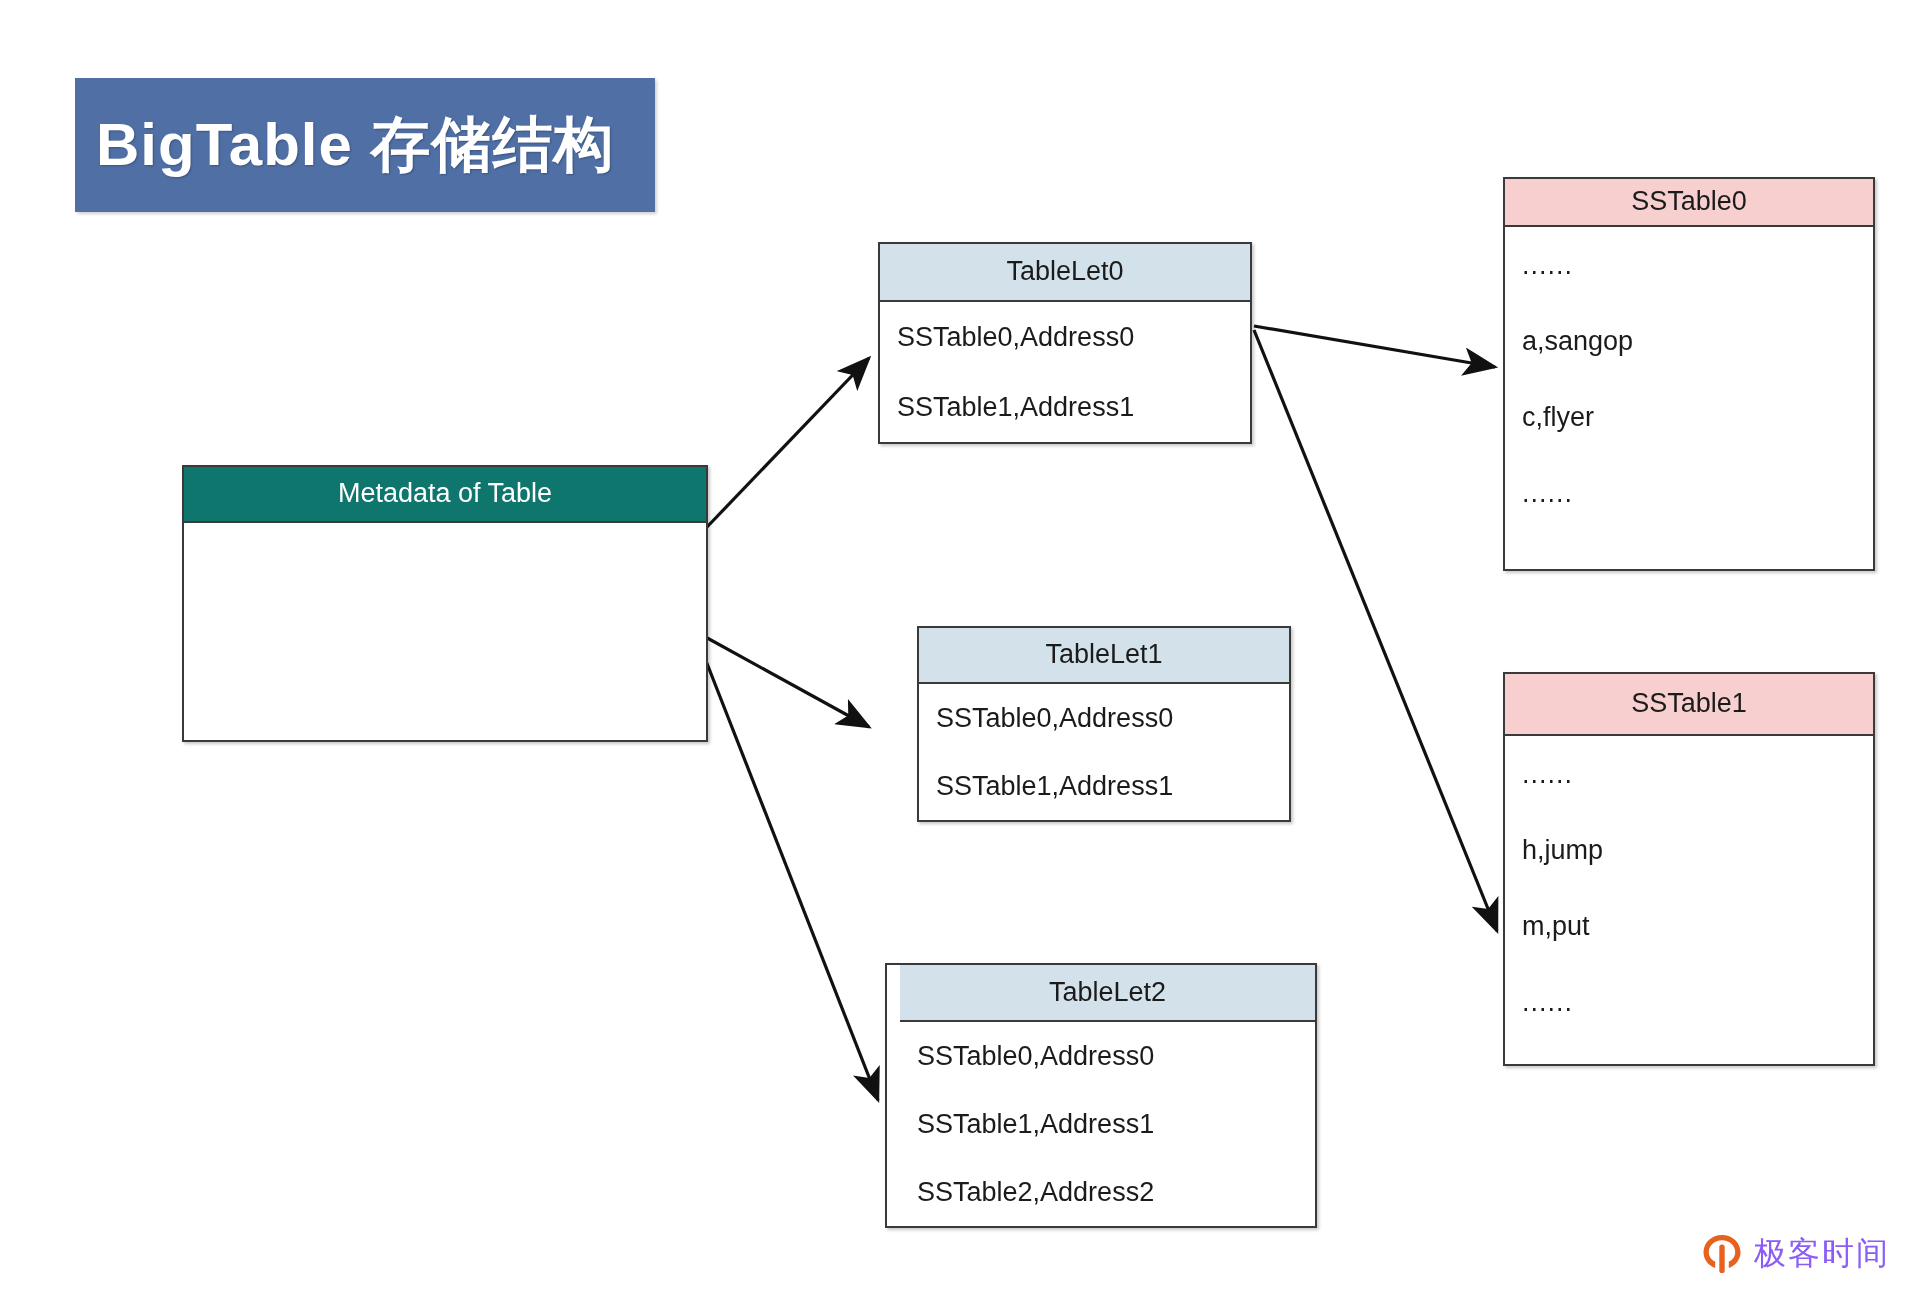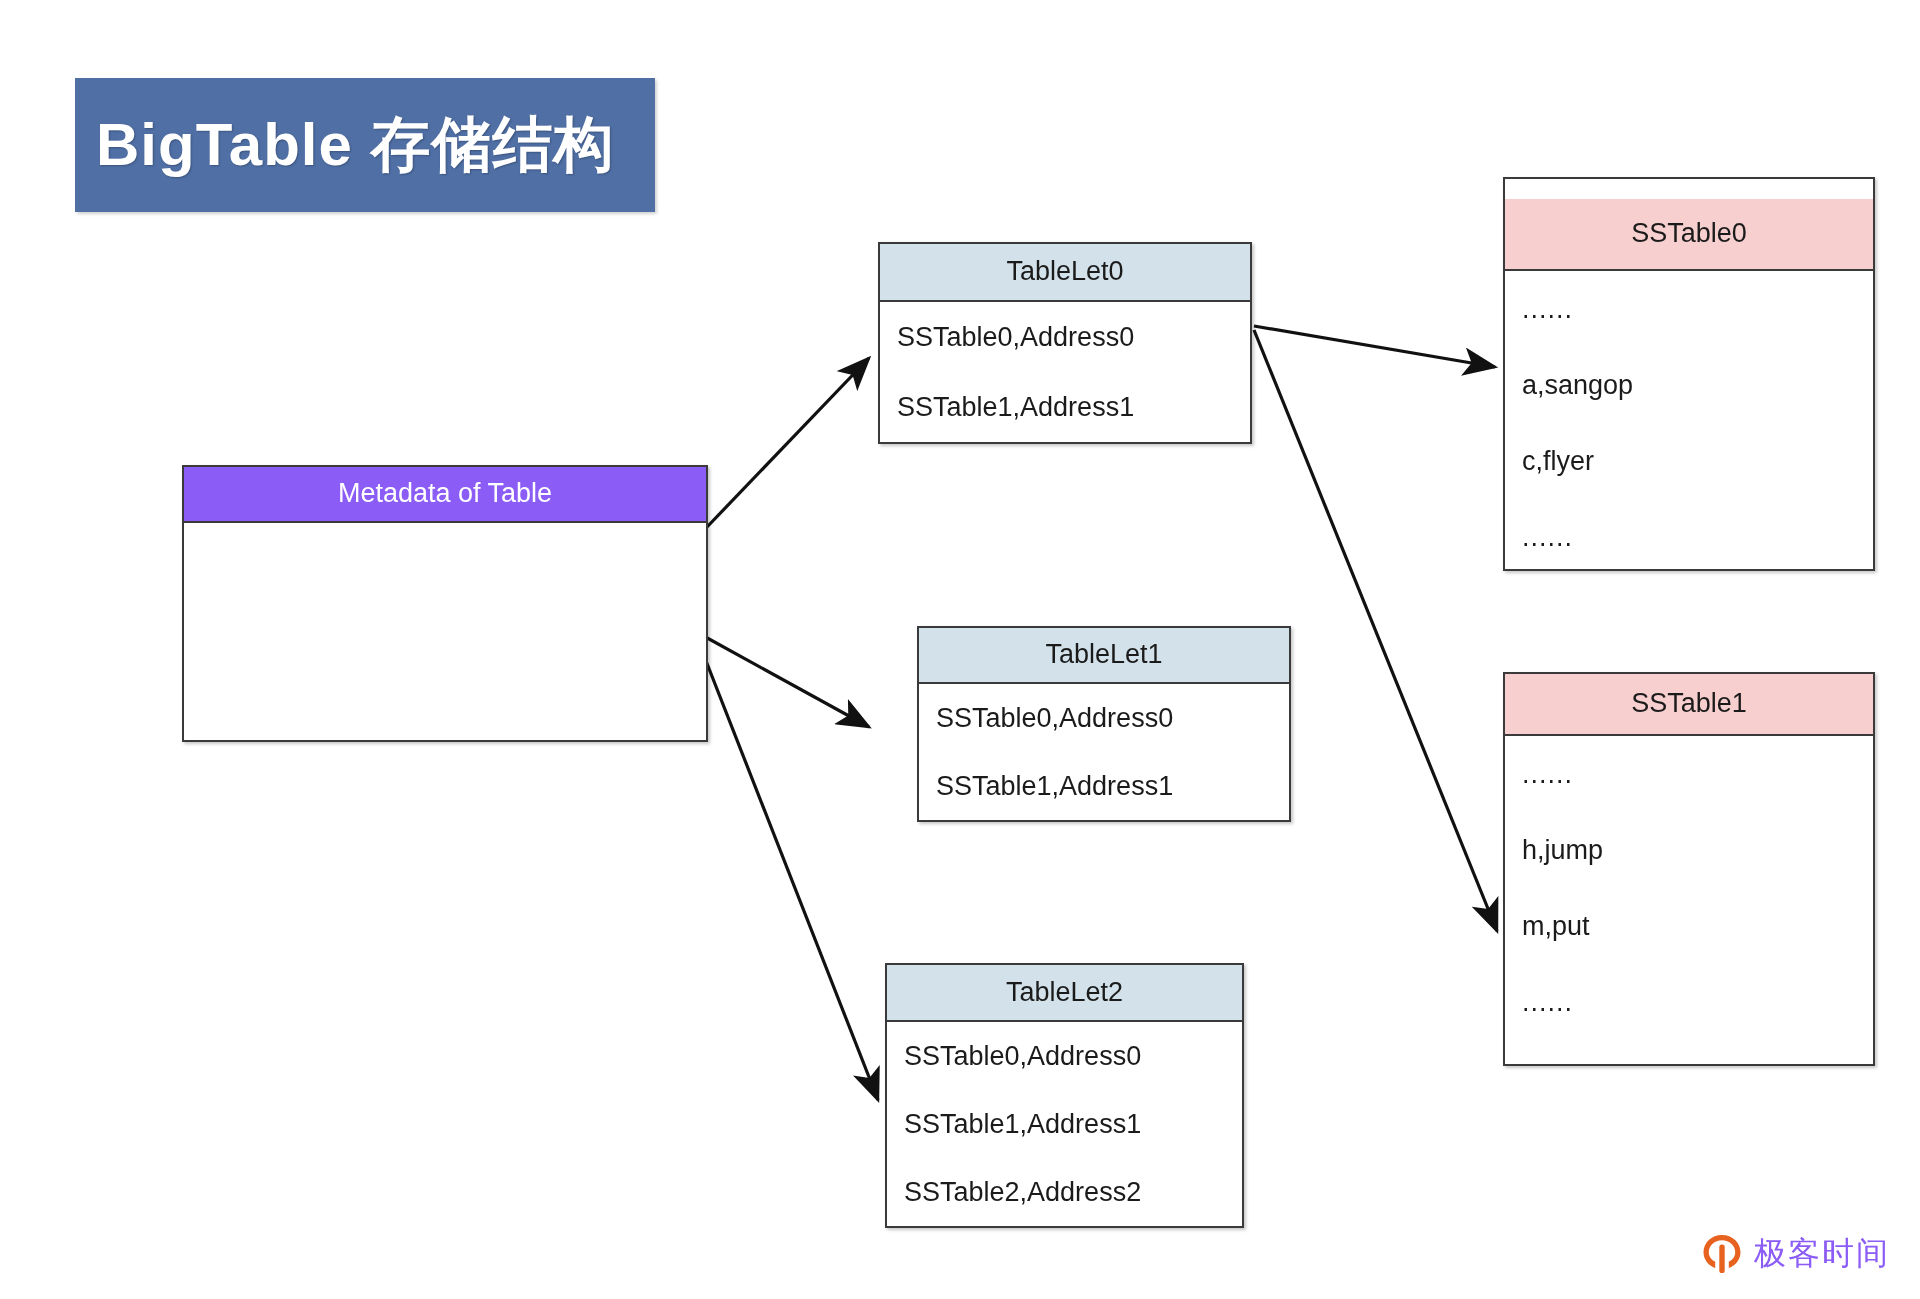--- a/index.html
+++ b/index.html
@@ -73,21 +73,21 @@
     white-space: nowrap;
   }
   .row-dots {
     font-size: 27px;
     letter-spacing: 1px;
     color: #1b1b1b;
   }
 
   
   .header-dark {
-    background: #8b5cf6;
+    background: #0f766e;
     color: #ffffff;
   }
   .header-lightblue {
     background: #d3e2ea;
     color: #1b1b1b;
   }
   .header-pink {
     background: #f8cfcf;
     color: #1b1b1b;
   }
@@ -98,26 +98,26 @@
   #node-metadata .node-row { height: 73px; font-size: 28px; }
 
   #node-tablelet0 { left: 878px; top: 242px; width: 374px; height: 202px; }
   #node-tablelet0 .node-header { height: 58px; }
   #node-tablelet0 .node-row { height: 70px; }
 
   #node-tablelet1 { left: 878px; top: 626px; width: 374px; height: 196px; margin-left: 39px; }
   #node-tablelet1 .node-header { height: 56px; }
   #node-tablelet1 .node-row { height: 68px; }
 
-  #node-tablelet2 { left: 885px; top: 963px; width: 359px; height: 265px; }
+  #node-tablelet2 { left: 885px; top: 963px; width: 432px; height: 265px; padding-left: 13px; }
   #node-tablelet2 .node-header { height: 57px; }
   #node-tablelet2 .node-row { height: 68px; }
 
   #node-sstable0 { left: 1503px; top: 177px; width: 372px; height: 394px; }
-  #node-sstable0 .node-header { height: 72px; margin-top: 20px; }
+  #node-sstable0 .node-header { height: 48px; }
   #node-sstable0 .node-row { height: 76px; }
 
   #node-sstable1 { left: 1503px; top: 672px; width: 372px; height: 394px; }
   #node-sstable1 .node-header { height: 62px; }
   #node-sstable1 .node-row { height: 76px; }
 
   
   #connectors {
     position: absolute;
     left: 0;

